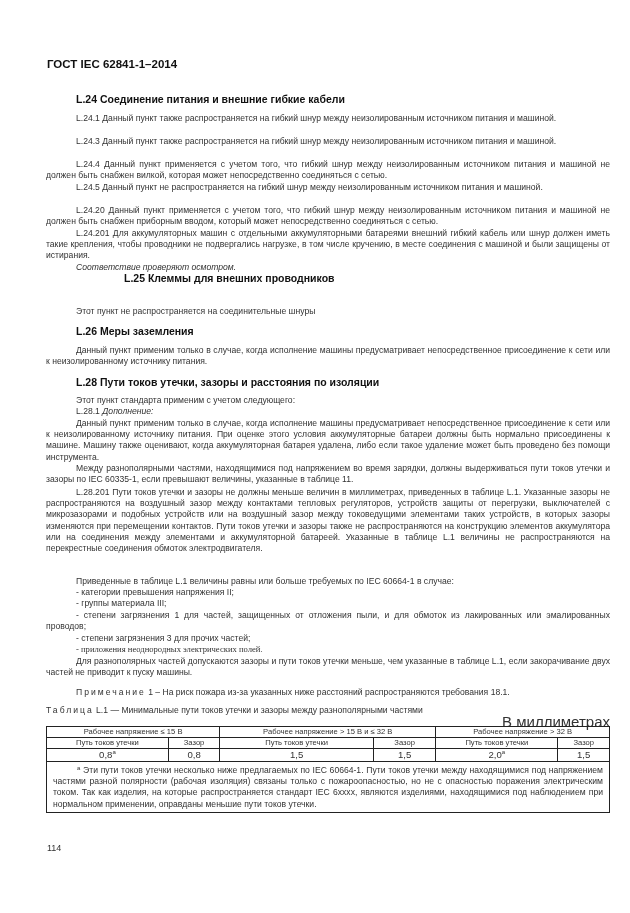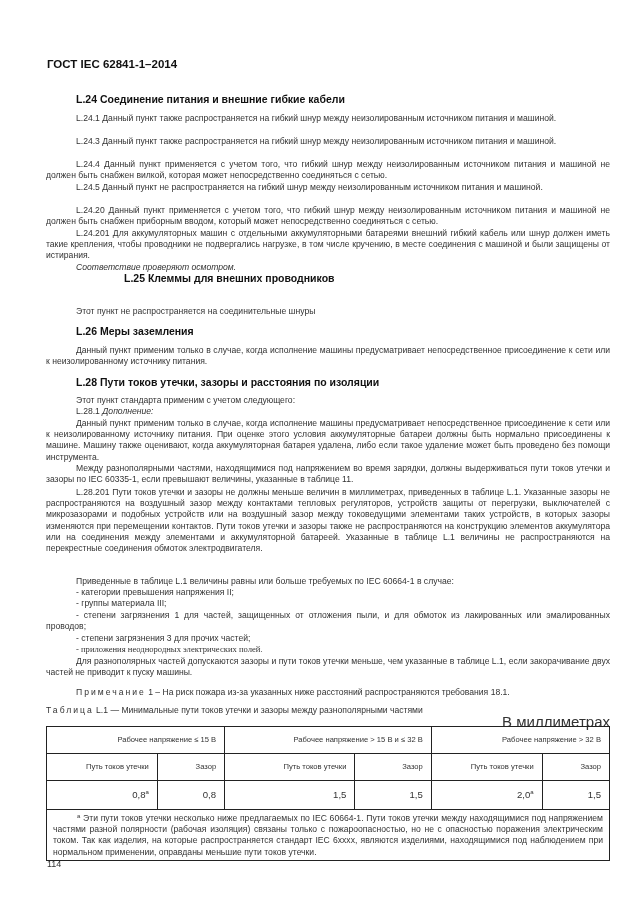--- a/index.html
+++ b/index.html
@@ -20,31 +20,31 @@
       font-size: 8.6px; line-height: 11.2px; color: #333;
       text-align: justify; text-indent: 30px;
     }
     .it { font-style: italic; }
     .sp { letter-spacing: 2px; }
     table.l1 {
       position: absolute; left: 46px; top: 726px; width: 564px;
       border-collapse: collapse; font-size: 7.6px; color: #333;
     }
     table.l1 td {
-      border: 1px solid #222; text-align: right; padding: 8px; height: 10px; line-height: 10px;
+      border: 1px solid #222; text-align: center; padding: 0; height: 10px; line-height: 10px;
     }
     table.l1 tr.vals td { font-size: 9.6px; height: 12px; line-height: 12px; }
     table.l1 td.foot {
       text-align: justify; font-size: 8.6px; line-height: 11.2px; padding: 3px 6px 2px 6px;
       text-indent: 24px; height: auto;
     }
     sup { font-size: 6px; vertical-align: top; line-height: 6px; }
     .units { position: absolute; right: 20px; top: 713px; font-size: 15px; color: #333; }
     .caption { position: absolute; left: 46px; top: 705px; font-size: 8.6px; color: #333; white-space: nowrap; }
-    .pagenum { position: absolute; left: 47px; top: 843px; font-size: 9px; color: #333; margin-top: 16px; }
+    .pagenum { position: absolute; left: 47px; top: 843px; font-size: 9px; color: #333; }
   </style>
 </head>
 <body>
 
 <div>
 
   <div class="doc-header">ГОСТ IEC 62841-1–2014</div>
 
   <div class="h" style="top:93px;">L.24 Соединение питания и внешние гибкие кабели</div>
   <div class="p" style="top:113px;">L.24.1 Данный пункт также распространяется на гибкий шнур между неизолированным источником питания и машиной.</div>

